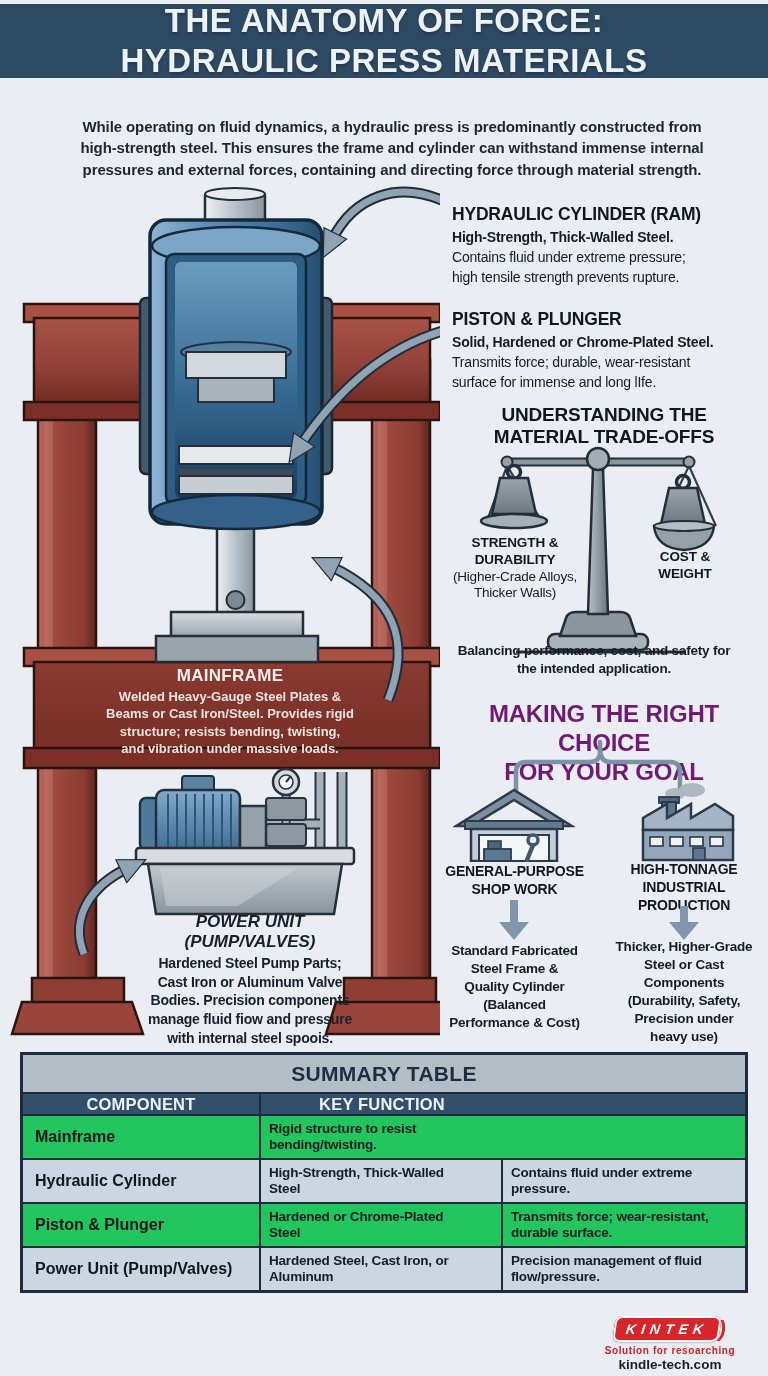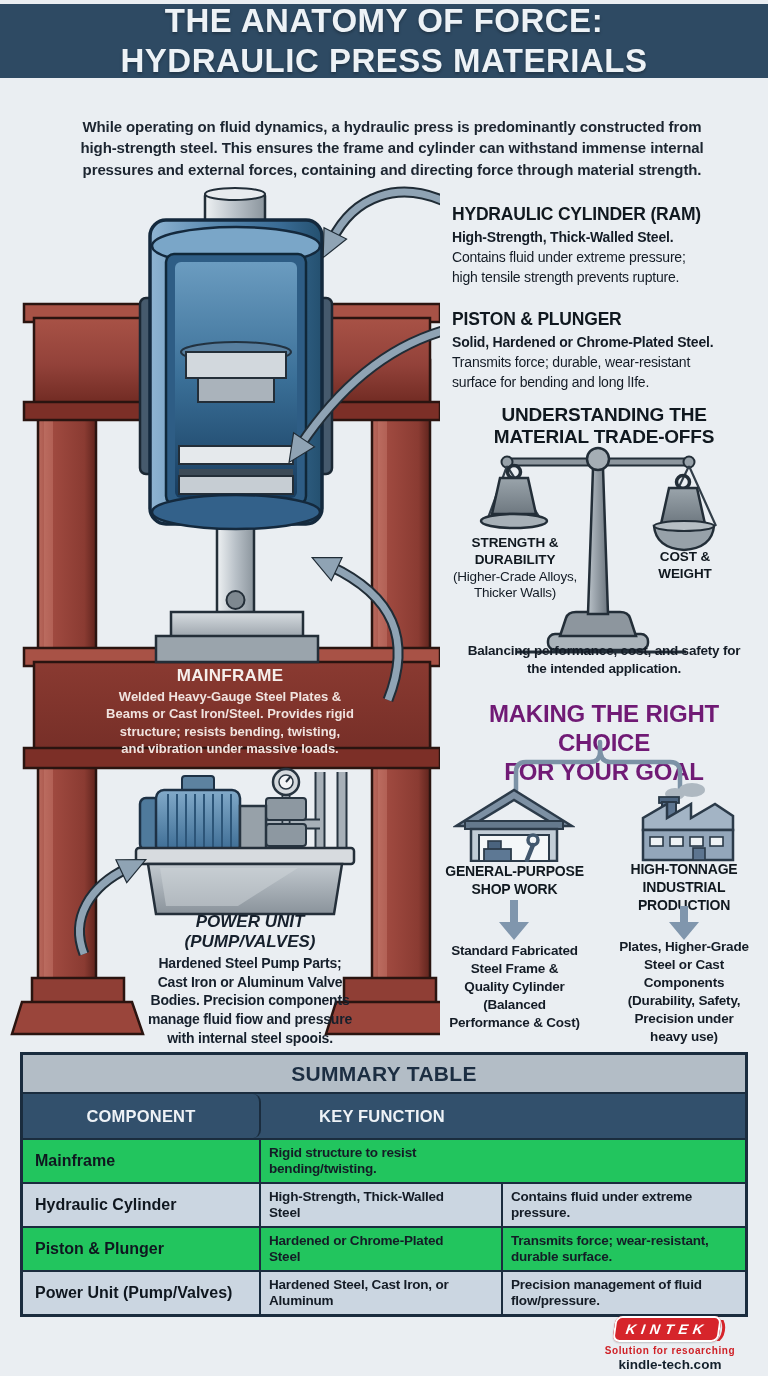--- a/index.html
+++ b/index.html
@@ -30,22 +30,22 @@
   .mf-t{font-size:17px;font-weight:800;letter-spacing:.3px;}
   .mf-b{font-size:13px;font-weight:700;color:#f0e3df;line-height:1.34;margin-top:2px;}
   .pu{width:310px;text-align:center;color:#16202c;}
   .pu-t{font-size:17px;font-weight:800;line-height:1.18;font-style:italic;}
   .pu-b{font-size:14px;font-weight:700;line-height:1.33;margin-top:2px;letter-spacing:-.2px;}
   
   .tbl{left:20px;top:1052px;width:728px;border:3px solid #1a2c3e;box-sizing:border-box;background:#22c55e;}
   .tbl-title{height:37px;background:#b3bdc6;border-bottom:2px solid #1a2c3e;display:flex;align-items:center;justify-content:center;
              font-size:21px;font-weight:800;color:#1c2e42;letter-spacing:.3px;}
   .tbl-head{display:grid;grid-template-columns:238px 242px 242px;background:#32506c;border-bottom:2px solid #1a2c3e;}
-  .tbl-head div{height:44px;display:flex;align-items:center;justify-content:center;color:#eef2f6;font-size:16.5px;font-weight:800;
-                border-right:2px solid #1a2c3e;letter-spacing:.2px;border-radius:8px;}
+  .tbl-head div{height:20px;display:flex;align-items:center;justify-content:center;color:#eef2f6;font-size:16.5px;font-weight:800;
+                border-right:2px solid #1a2c3e;letter-spacing:.2px;}
   .tbl-head div:last-child{border-right:none;}
   .tbl-row{display:grid;grid-template-columns:238px 242px 242px;border-bottom:2px solid #1a2c3e;}
   .tbl-row:last-child{border-bottom:none;}
   .tbl-row.alt{background:#cbd6e1;}
   .tbl-row div{border-right:2px solid #1a2c3e;display:flex;align-items:center;box-sizing:border-box;min-height:42px;}
   .tbl-row div:last-child{border-right:none;}
   .cell-comp{padding:4px 6px 4px 12px;font-size:16px;font-weight:700;color:#0f171f;}
   .cell-txt{padding:4px 8px;font-size:13.5px;font-weight:700;color:#141c26;line-height:1.22;letter-spacing:-.2px;}
   
   .logo-wrap{right:18px;top:1316px;width:160px;text-align:center;}
@@ -232,21 +232,21 @@
     <div class="co-title">HYDRAULIC CYLINDER (RAM)</div>
     <div class="co-body pre" style="margin-top:3px;"><b>High-Strength, Thick-Walled Steel.</b>
 <span>Contains fluid under extreme pressure;
 high tensile strength prevents rupture.</span></div>
   </div>
 
   <div class="abs" style="left:452px;top:309px;width:312px;">
     <div class="co-title">PISTON &amp; PLUNGER</div>
     <div class="co-body pre" style="margin-top:3px;"><b>Solid, Hardened or Chrome-Plated Steel.</b>
 <span>Transmits force; durable, wear-resistant
-surface for bending and long lIfe.</span></div>
+surface for immense and long lIfe.</span></div>
   </div>
 
   <div class="abs h2 pre ctr" style="left:440px;top:404px;width:328px;">UNDERSTANDING THE
 MATERIAL TRADE-OFFS</div>
 
   <svg class="abs" style="left:440px;top:420px;" width="328" height="245" viewBox="440 420 328 245">
     <defs>
       <linearGradient id="poleGrad" x1="0" y1="0" x2="1" y2="0">
         <stop offset="0" stop-color="#b9c1c8"></stop>
           <stop offset="1" stop-color="#6b757e"></stop>
@@ -279,21 +279,21 @@
 
   <div class="abs ctr" style="left:430px;top:534px;width:170px;">
     <div class="pan-lab pre">STRENGTH &amp;
 DURABILITY</div>
     <div class="pan-sub pre">(Higher-Crade Alloys,
 Thicker Walls)</div>
   </div>
   <div class="abs ctr pan-lab pre" style="left:640px;top:548px;width:90px;">COST &amp;
 WEIGHT</div>
 
-  <div class="abs cap pre ctr" style="left:446px;top:642px;width:316px;">Balancing performance, cost, and safety for
+  <div class="abs cap pre ctr" style="left:436px;top:642px;width:316px;">Balancing performance, cost, and safety for
 the intended application.</div>
 
   <div class="abs h2b pre ctr" style="left:440px;top:700px;width:328px;">MAKING THE RIGHT CHOICE
 FOR YOUR GOAL</div>
 
   <svg class="abs" style="left:440px;top:738px;" width="328" height="54" viewBox="440 738 328 54">
     <path d="M600,742 V752 Q600,762 590,762 H526 Q516,762 516,772 V790" stroke="#7c92a6" stroke-width="4.5" fill="none" stroke-linecap="round"></path>
     <path d="M600,748 Q600,762 610,762 H670 Q680,762 680,772 V790" stroke="#7c92a6" stroke-width="4.5" fill="none" stroke-linecap="round"></path>
   </svg>
 
@@ -333,21 +333,21 @@
   </svg>
   <svg class="abs" style="left:669px;top:906px;" width="30" height="34" viewBox="0 0 30 34">
     <polygon points="11,0 19,0 19,16 30,16 15,34 0,16 11,16" fill="#8096ad"></polygon>
   </svg>
 
   <div class="abs ctr ch-desc pre" style="left:432px;top:942px;width:165px;">Standard Fabricated
 Steel Frame &amp;
 Quality Cylinder
 (Balanced
 Performance &amp; Cost)</div>
-  <div class="abs ctr ch-desc pre" style="left:601px;top:938px;width:166px;">Plates, Higher-Grade
+  <div class="abs ctr ch-desc pre" style="left:601px;top:938px;width:166px;">Thicker, Higher-Grade
 Steel or Cast
 Components
 (Durability, Safety,
 Precision under
 heavy use)</div>
 
   <div class="abs tbl">
     <div class="tbl-title">SUMMARY TABLE</div>
     <div class="tbl-head">
       <div>COMPONENT</div>

